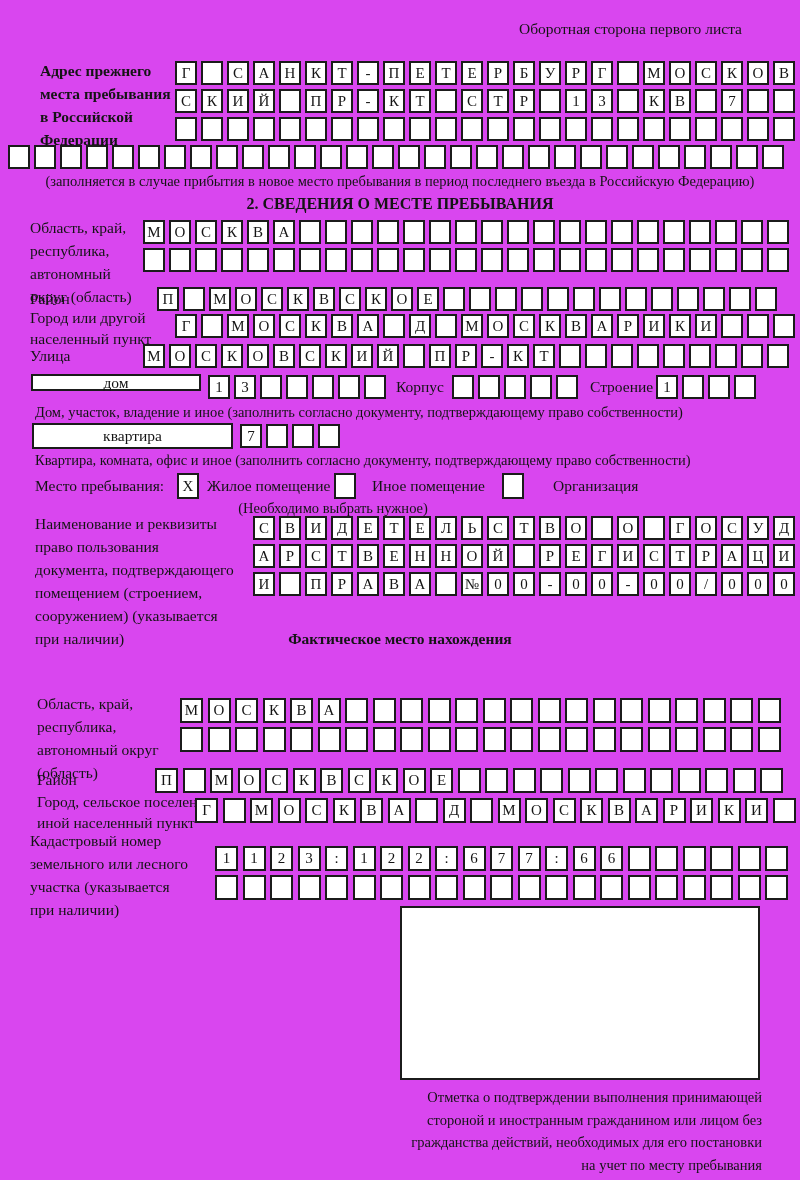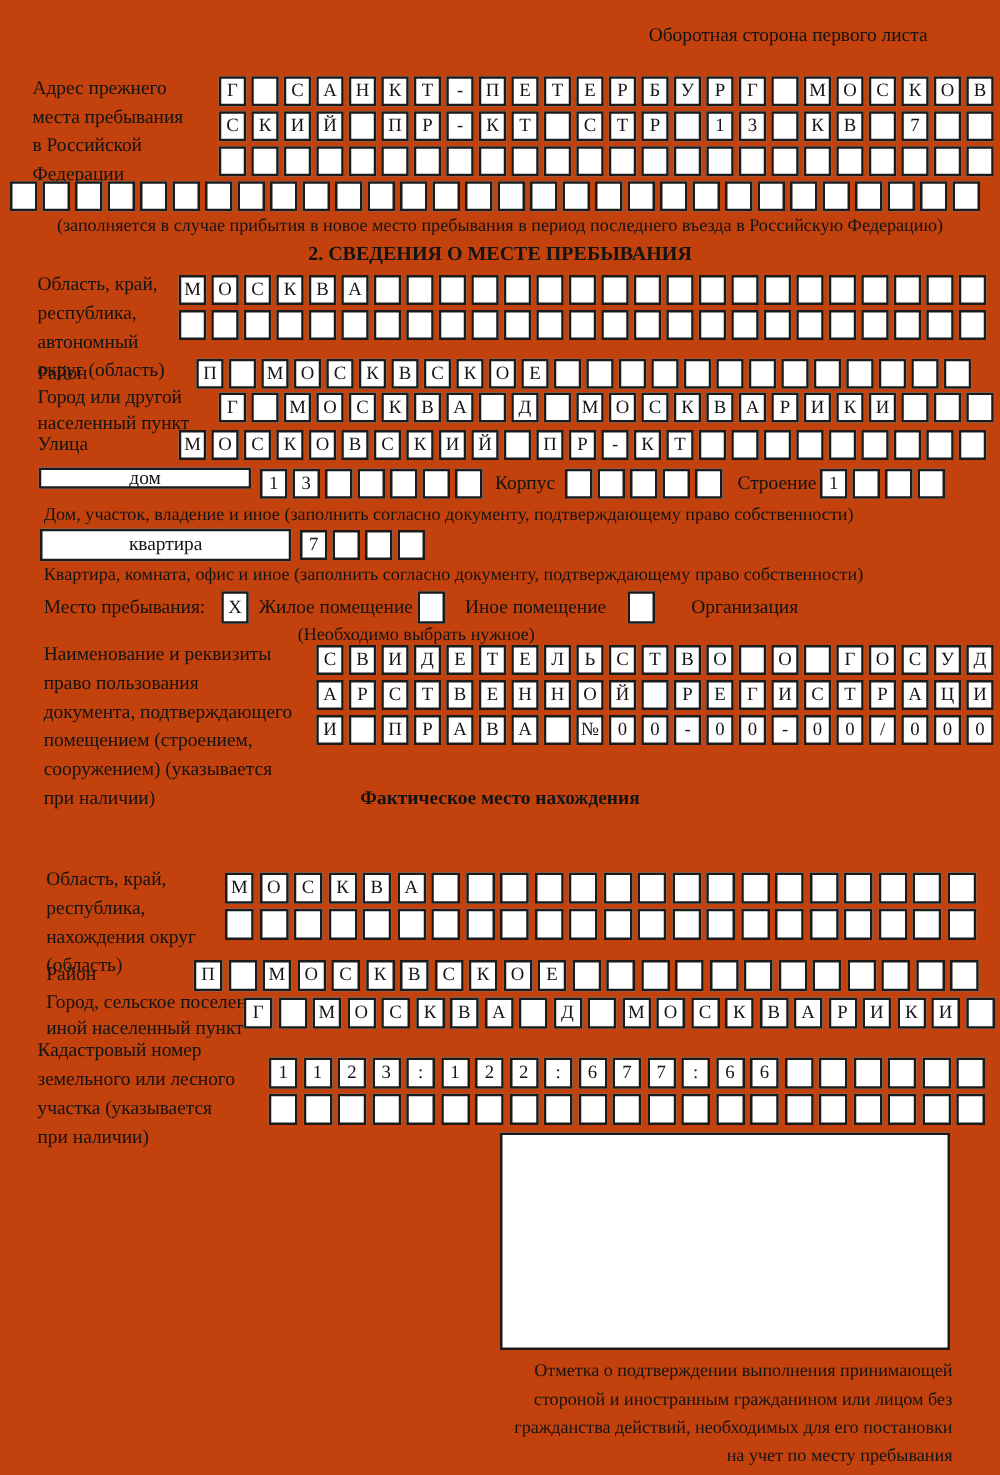--- a/index.html
+++ b/index.html
@@ -1,17 +1,17 @@
 <!DOCTYPE html>
 <html><head>
 <meta charset="utf-8">
 <style>
   html,body{margin:0;padding:0;background:#fff;}
   .page{
-    position:relative;width:800px;height:1180px;background:#c2410c;overflow:hidden;
+    position:relative;width:800px;height:1180px;background:#d946ef;overflow:hidden;
     font-family:"Liberation Serif","DejaVu Serif",serif;color:#141414;
   }
   .abs{position:absolute;}
   .lines .ln{line-height:23px;font-size:15.5px;white-space:nowrap;}
   .lines.tight .ln{line-height:21px;}
   .note{font-size:14.5px;white-space:nowrap;}
   .center{text-align:center;width:100%;left:0;}
   .hdr{font-weight:bold;font-size:16px;}
   .cellrow{position:absolute;display:flex;}
   .cell{
@@ -32,21 +32,21 @@
   .cap .ln{line-height:22.5px;font-size:14.5px;}
   .stamp{position:absolute;border:2px solid #1b1b1b;box-sizing:border-box;background:#fff;}
 </style>
 </head>
 <body>
 
 <div class="page">
 
   <div class="abs" style="top:20px;right:58px;font-size:15.5px;">Оборотная сторона первого листа</div>
 
-  <div class="abs lines" style="left:26px;top:59px;">
+  <div class="abs lines" style="left:40px;top:59px;font-weight:bold;">
       <div class="ln">Адрес прежнего</div>
       <div class="ln">места пребывания</div>
       <div class="ln">в Российской</div>
       <div class="ln">Федерации</div>
     </div>
   <div class="cellrow" style="left:175px;top:61px;">
       <span class="cell">Г</span>
       <span class="cell"></span>
       <span class="cell">С</span>
       <span class="cell">А</span>
@@ -429,21 +429,21 @@
       <span class="cell">0</span>
       <span class="cell">0</span>
       <span class="cell">0</span>
     </div>
 
   <div class="abs center" style="top:630px;font-weight:bold;font-size:15.5px;">Фактическое место нахождения</div>
 
   <div class="abs lines" style="left:37px;top:692px;">
       <div class="ln">Область, край,</div>
       <div class="ln">республика,</div>
-      <div class="ln">нахождения округ</div>
+      <div class="ln">автономный округ</div>
       <div class="ln">(область)</div>
     </div>
   <div class="cellrow wide" style="left:180px;top:698px;">
       <span class="cell">М</span>
       <span class="cell">О</span>
       <span class="cell">С</span>
       <span class="cell">К</span>
       <span class="cell">В</span>
       <span class="cell">А</span>
       <span class="cell"></span>

